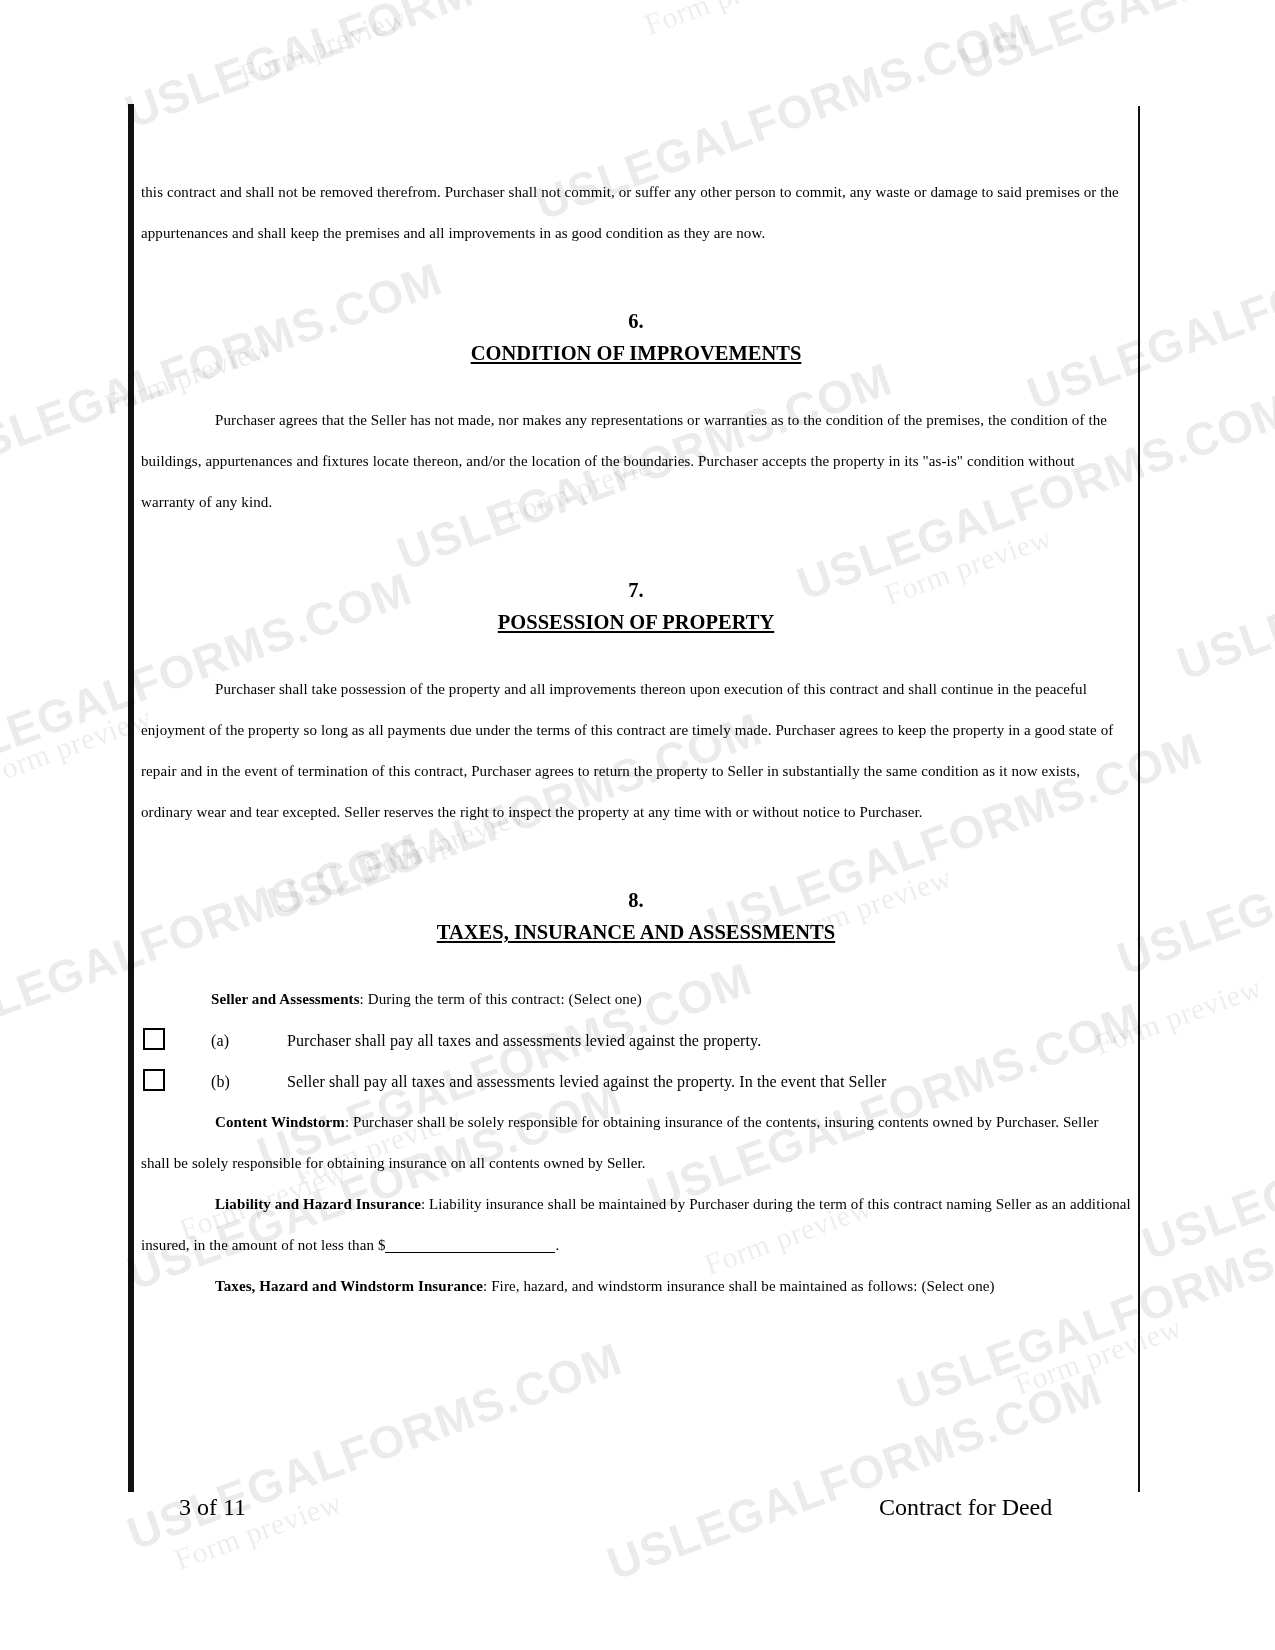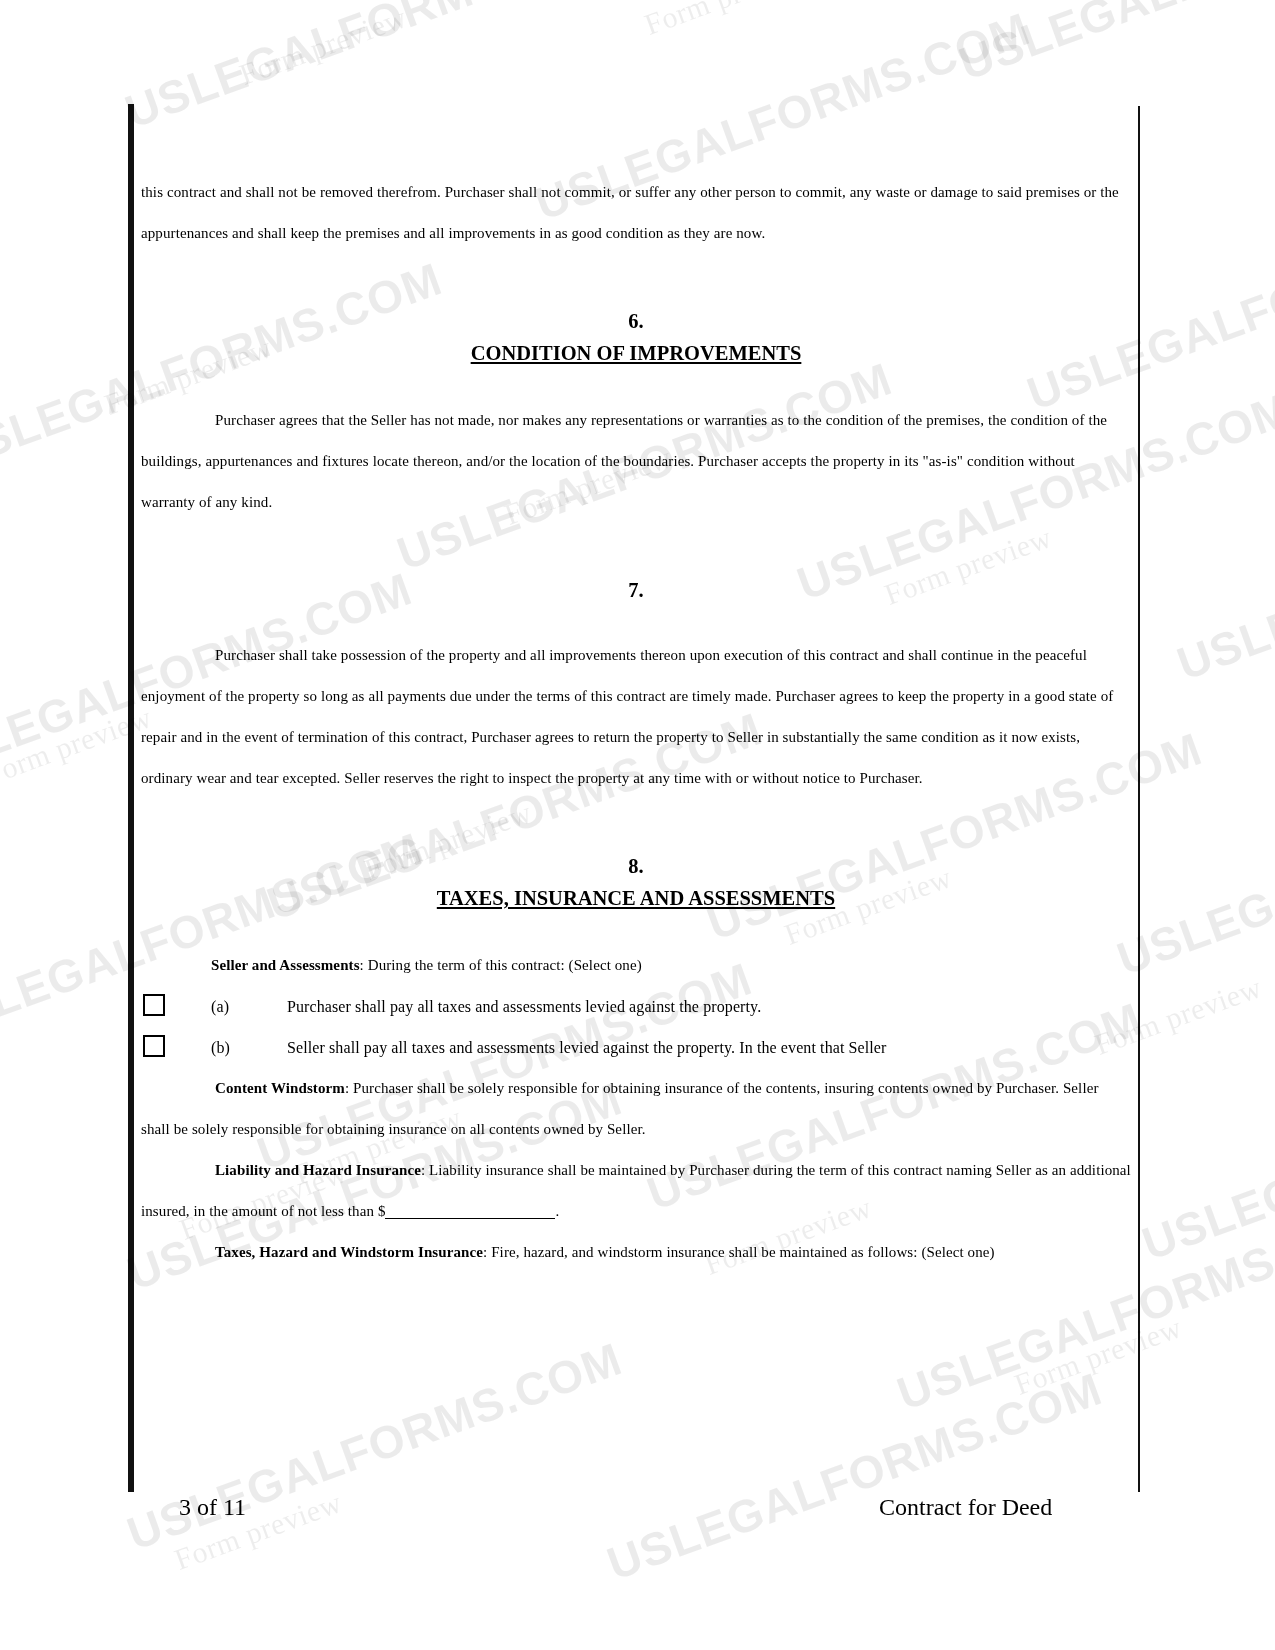--- a/index.html
+++ b/index.html
@@ -208,20 +208,21 @@
     <div class="spacer-lg"></div>
 
     <p class="sec-num">6.</p>
     <p class="sec-title"><span>CONDITION OF IMPROVEMENTS</span></p>
     <div class="spacer-sm"></div>
     <p class="body"><span class="ind"></span><span>Purchaser agrees that the Seller has not made, nor makes any representations or warranties as to the condition of the premises, the condition of the buildings, appurtenances and fixtures locate thereon, and/or the location of the boundaries.  Purchaser accepts the property in its "as-is" condition without warranty of any kind.</span></p>
 
     <div class="spacer-lg"></div>
 
     <p class="sec-num">7.</p>
+    <p class="sec-title"><span>POSSESSION OF PROPERTY</span></p>
     <div class="spacer-sm"></div>
     <p class="body"><span class="ind"></span><span>Purchaser shall take possession of the property and all improvements thereon upon execution of this contract and shall continue in the peaceful enjoyment of the property so long as all payments due under the terms of this contract are timely made.  Purchaser agrees to keep the property in a good state of repair and in the event of termination of this contract, Purchaser agrees to return the property to Seller in substantially the same condition as it now exists, ordinary wear and tear excepted.  Seller reserves the right to inspect the property at any time with or without notice to Purchaser.</span></p>
 
     <div class="spacer-lg"></div>
 
     <p class="sec-num">8.</p>
     <p class="sec-title"><span>TAXES, INSURANCE AND ASSESSMENTS</span></p>
     <div class="spacer-sm"></div>
 
     <p class="body" style="padding-left:70px;"><span class="lead">Seller and Assessments</span><span>: During the term of this contract: (Select one)</span></p>

